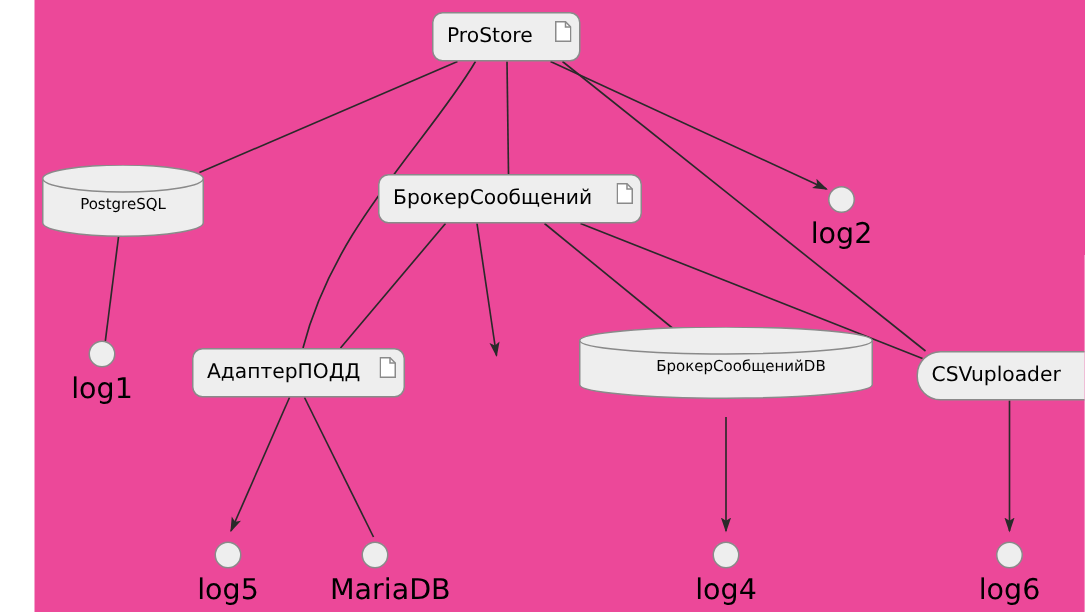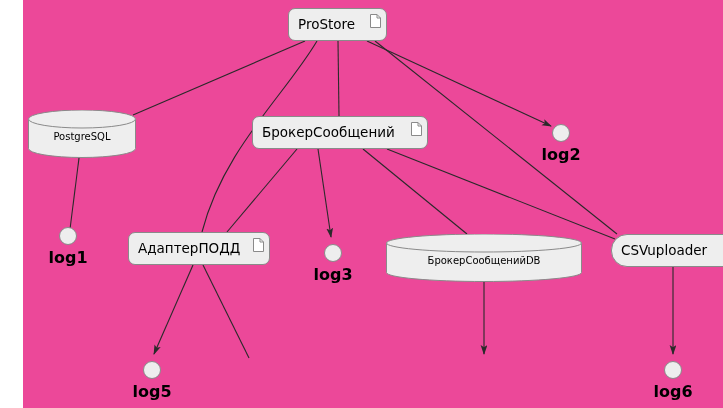--- a/index.html
+++ b/index.html
@@ -79,25 +79,24 @@
     width: 18px;
     height: 18px;
     margin: 0 auto;
     border-radius: 50%;
     background: #EEEEEE;
     border: 1px solid #8A8A8A;
     box-sizing: border-box;
   }
   .leaf .leaf-label {
     margin-top: 5px;
-    font-size: 16px;
+    font-size: 19px;
     color: #000;
     white-space: nowrap;
     line-height: 1;
-    font-weight: bold;
   }
 </style>
 </head>
 <body>
 
 <div id="diagram-root">
 
   <svg id="edge-layer" width="723" height="408" viewBox="0 0 723 408" xmlns="http://www.w3.org/2000/svg">
     <defs>
       <marker id="ah" markerWidth="10" markerHeight="10" refX="9" refY="3.4" orient="auto" markerUnits="userSpaceOnUse">
@@ -167,48 +166,52 @@
   </div>
 
   <div class="node database" id="n-postgresql" style="left: 5px; top: 110px; width: 108px; height: 48px;">
     <svg xmlns="http://www.w3.org/2000/svg" width="108" height="48" viewBox="0 0 108 48">
         <path d="M0.5,9 L0.5,38.5 A53.5,9 0 0 0 107.5,38.5 L107.5,9 Z" fill="#EEEEEE" stroke="#8A8A8A" stroke-width="1"></path>
         <ellipse cx="54" cy="9" rx="53.5" ry="9" fill="#EEEEEE" stroke="#8A8A8A" stroke-width="1"></ellipse>
       </svg>
     <div class="db-label" style="top: 21.5px;">PostgreSQL</div>
   </div>
 
-  <div class="node database" id="n-brokerdb" style="left: 363px; top: 234px; width: 196px; height: 48px;">
+  <div class="node database" id="n-brokerdb" style="left: 363px; top: 218px; width: 196px; height: 48px; padding-left: 20px;">
     <svg xmlns="http://www.w3.org/2000/svg" width="196" height="48" viewBox="0 0 196 48">
         <path d="M0.5,9 L0.5,38.5 A97.5,9 0 0 0 195.5,38.5 L195.5,9 Z" fill="#EEEEEE" stroke="#8A8A8A" stroke-width="1"></path>
         <ellipse cx="98" cy="9" rx="97.5" ry="9" fill="#EEEEEE" stroke="#8A8A8A" stroke-width="1"></ellipse>
       </svg>
     <div class="db-label" style="top: 21.5px;">БрокерСообщенийDB</div>
   </div>
 
   <div class="leaf" id="n-log1" style="left: 15px; top: 227px;">
     <div class="circle" style="background: rgb(238, 238, 238); border-color: rgb(138, 138, 138);"></div>
     <div class="leaf-label">log1</div>
   </div>
 
   <div class="leaf" id="n-log2" style="left: 508px; top: 124px;">
     <div class="circle" style="background: rgb(238, 238, 238); border-color: rgb(138, 138, 138);"></div>
     <div class="leaf-label">log2</div>
   </div>
 
-  <div class="leaf" id="n-log3" style="left: 280px; top: 244px;">
-    <div class="circle" style="background: rgb(238, 238, 238); border-color: rgb(138, 138, 138);"></div>
-    <div class="leaf-label">log3</div>
-  </div>
-
+
+  <div class="leaf" id="n-log4" style="left: 431px; top: 361px;">
+    <div class="circle" style="background: rgb(238, 238, 238); border-color: rgb(138, 138, 138);"></div>
+    <div class="leaf-label">log4</div>
+  </div>
 
   <div class="leaf" id="n-log5" style="left: 99px; top: 361px;">
     <div class="circle" style="background: rgb(238, 238, 238); border-color: rgb(138, 138, 138);"></div>
     <div class="leaf-label">log5</div>
   </div>
 
   <div class="leaf" id="n-log6" style="left: 620px; top: 361px;">
     <div class="circle" style="background: rgb(238, 238, 238); border-color: rgb(138, 138, 138);"></div>
     <div class="leaf-label">log6</div>
   </div>
 
+  <div class="leaf" id="n-mariadb" style="left: 197px; top: 361px;">
+    <div class="circle" style="background: rgb(238, 238, 238); border-color: rgb(138, 138, 138);"></div>
+    <div class="leaf-label">MariaDB</div>
+  </div>
 
 </div>
 
 </body></html>

